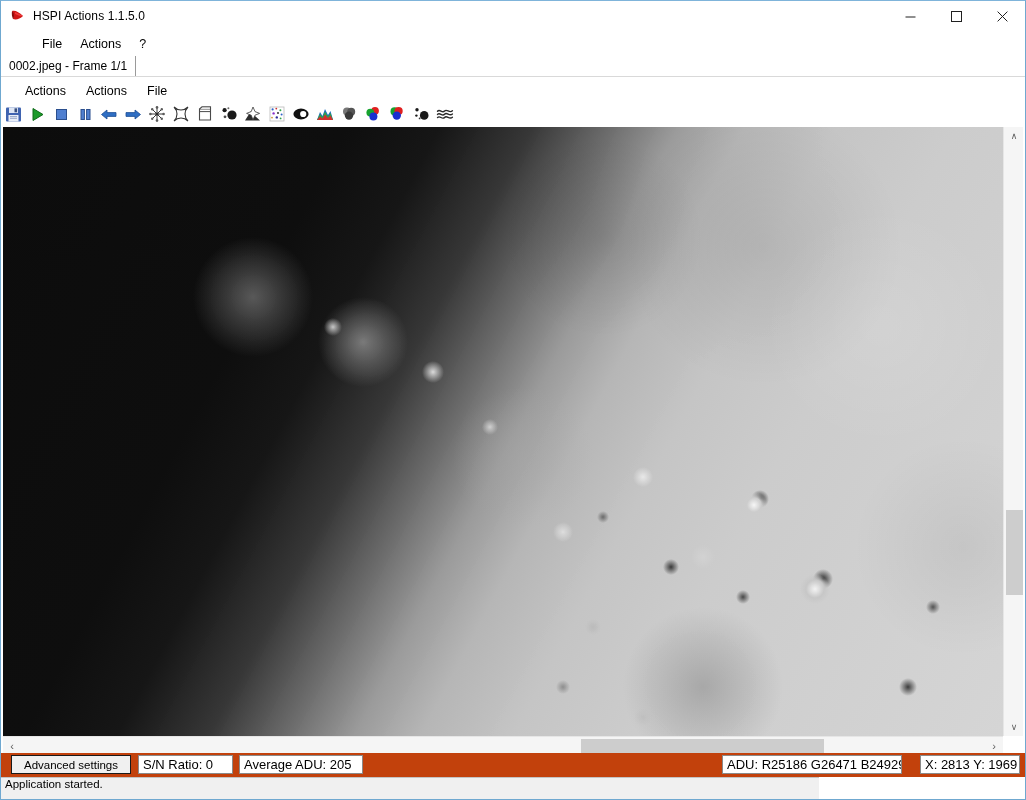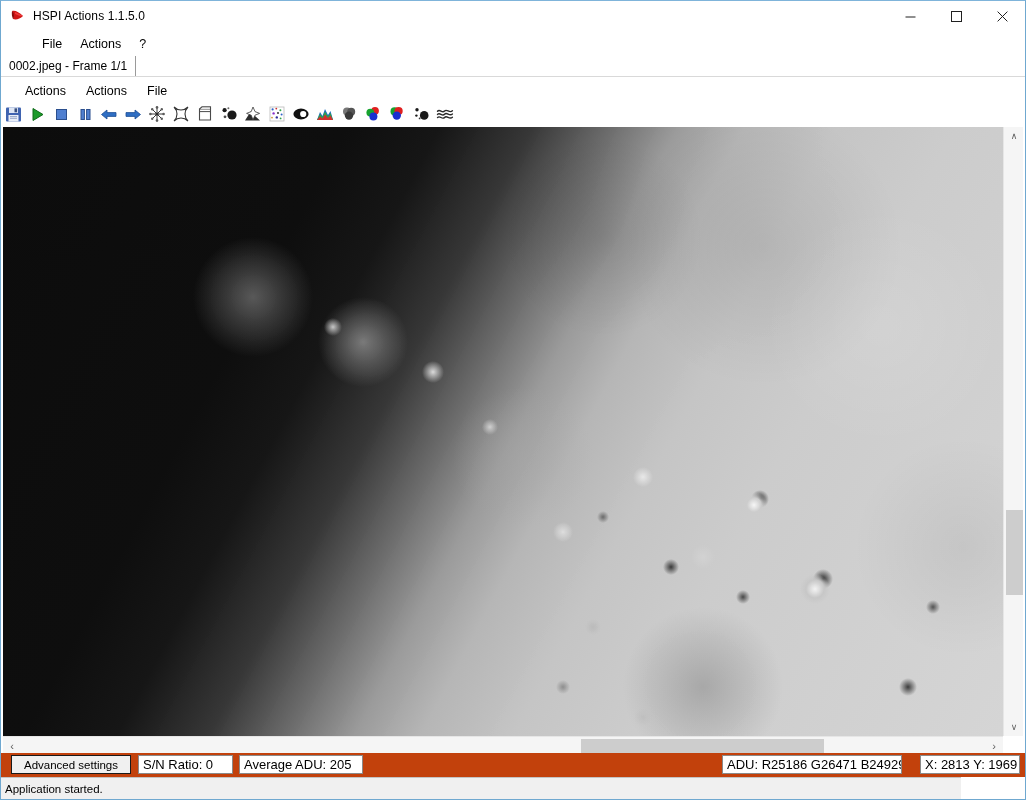--- a/index.html
+++ b/index.html
@@ -229,24 +229,24 @@
     overflow: hidden;
   }
   #field-sn    { left: 137px; width: 95px; }
   #field-adu   { left: 238px; width: 124px; }
   #field-rgb   { left: 721px; width: 180px; }
   #field-xy    { left: 907px; width: 100px; margin-left: 12px; }
 
   
   #status-bar {
     position: absolute; left: 0; top: 776px;
-    width: 960px; height: 22px;
+    width: 818px; height: 22px;
     background: #f0f0f0;
     border-top: 1px solid #c4c4c4;
-    display: flex; align-items: center;
+    display: flex; align-items: flex-start;
   }
   #status-text {
     font-size: 11.5px; color: #000;
     padding-left: 4px;
     white-space: nowrap;
   }
 </style>
 </head>
 <body>
 

